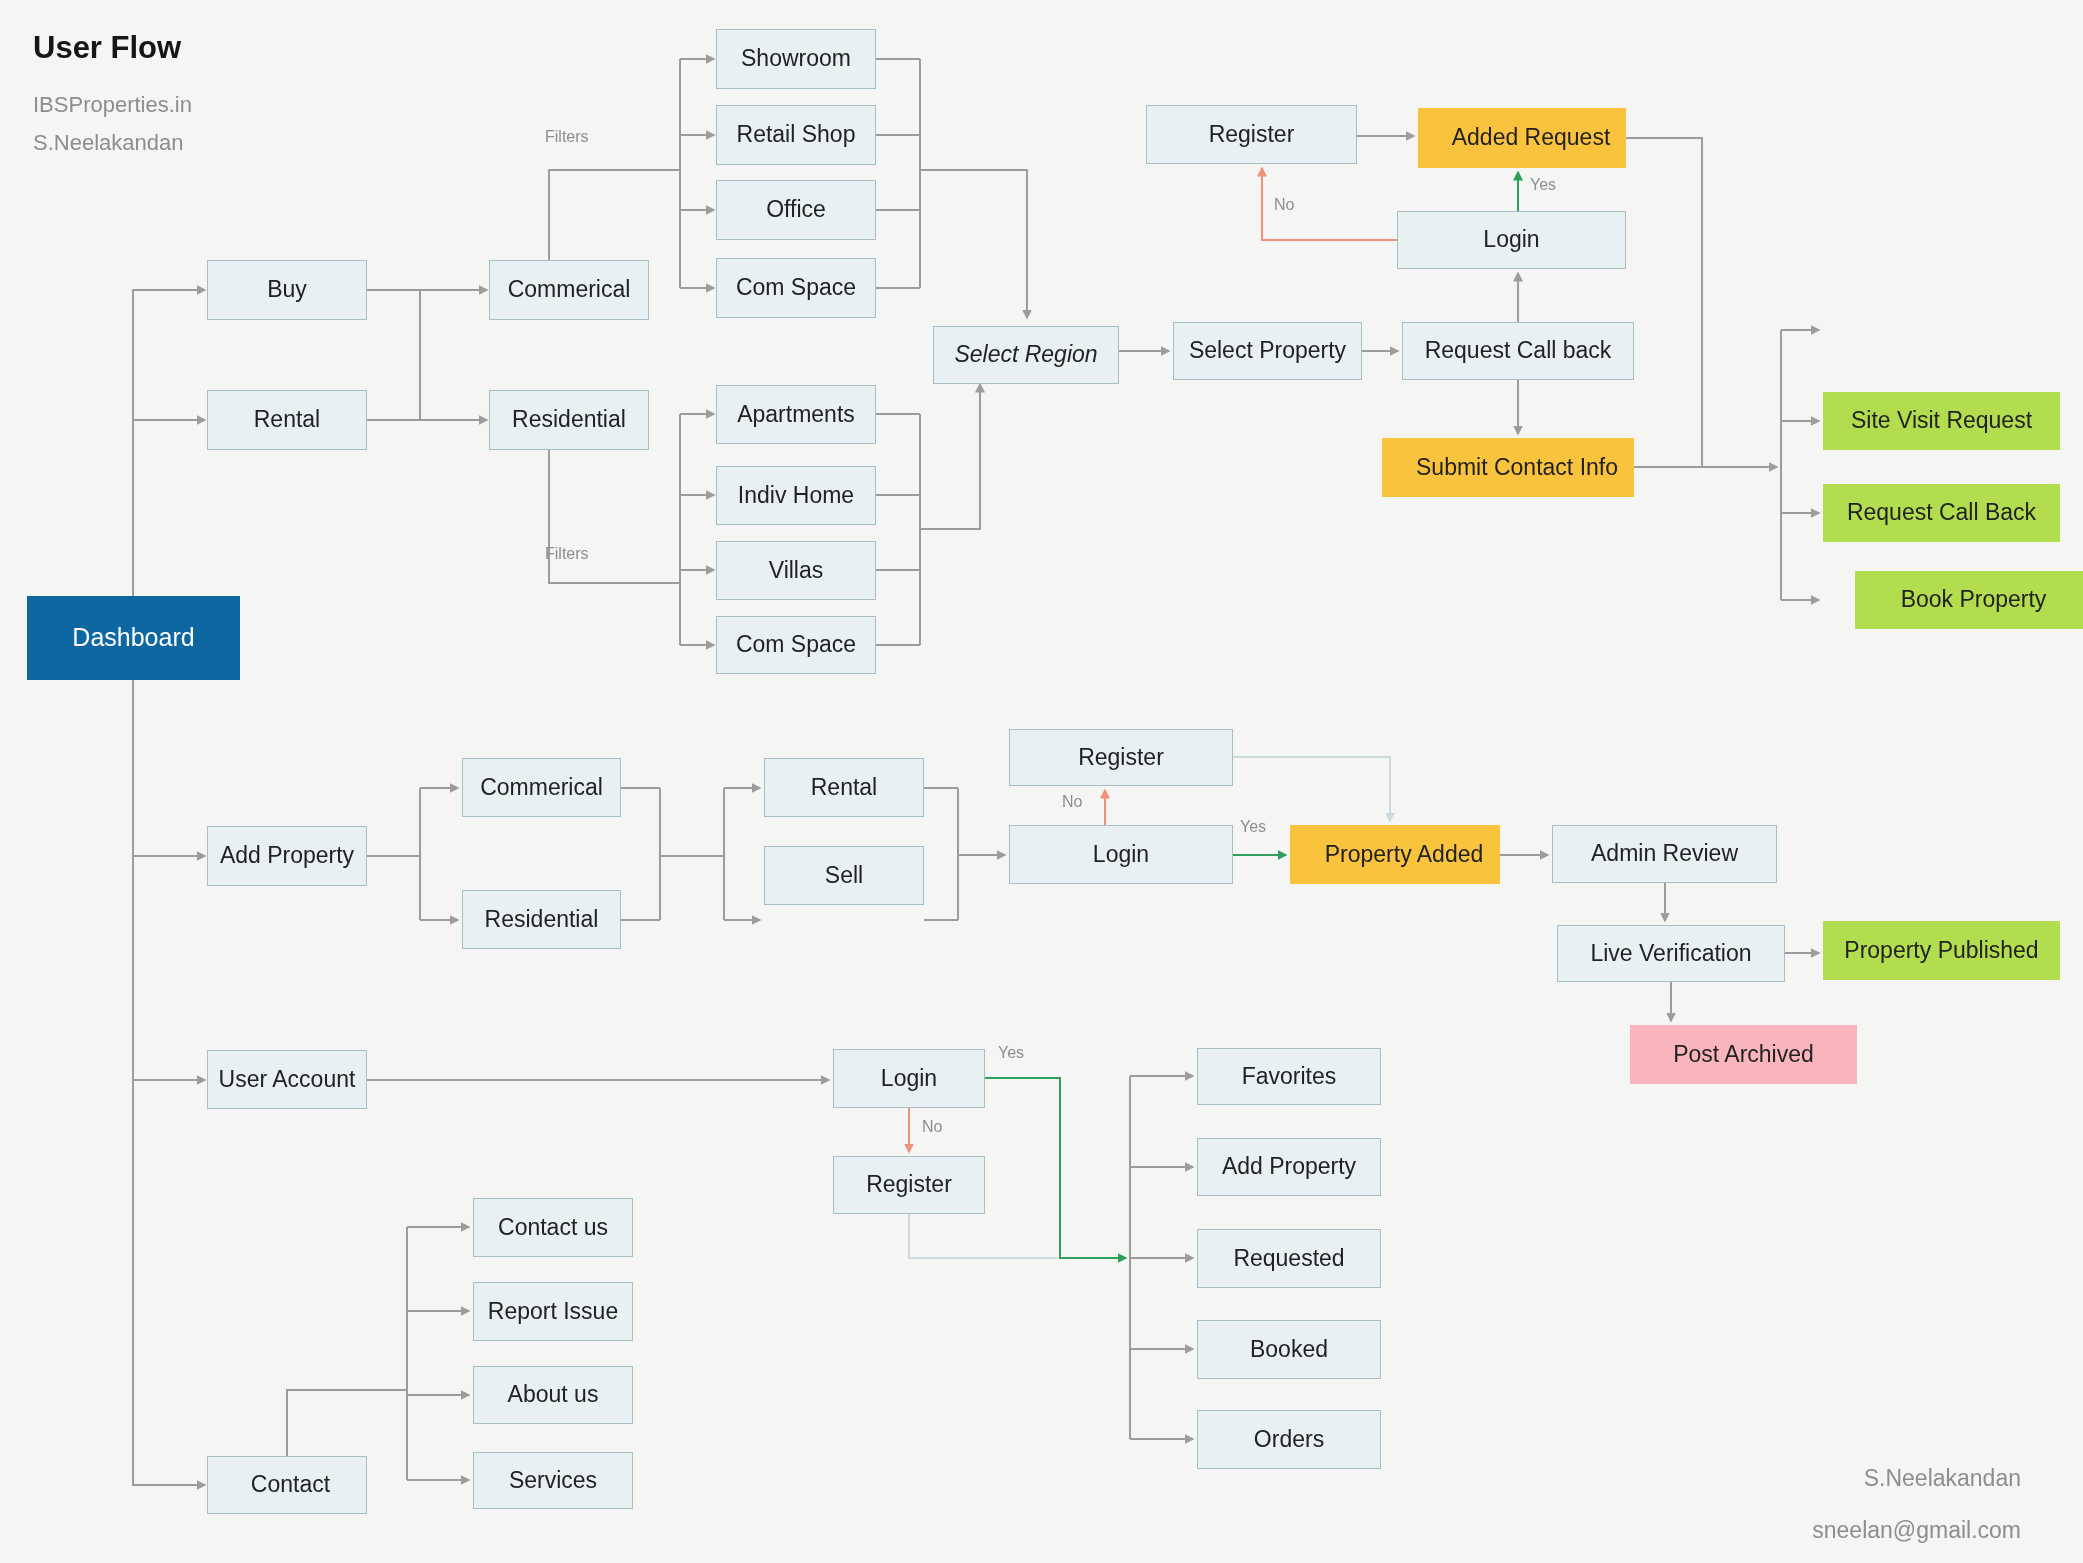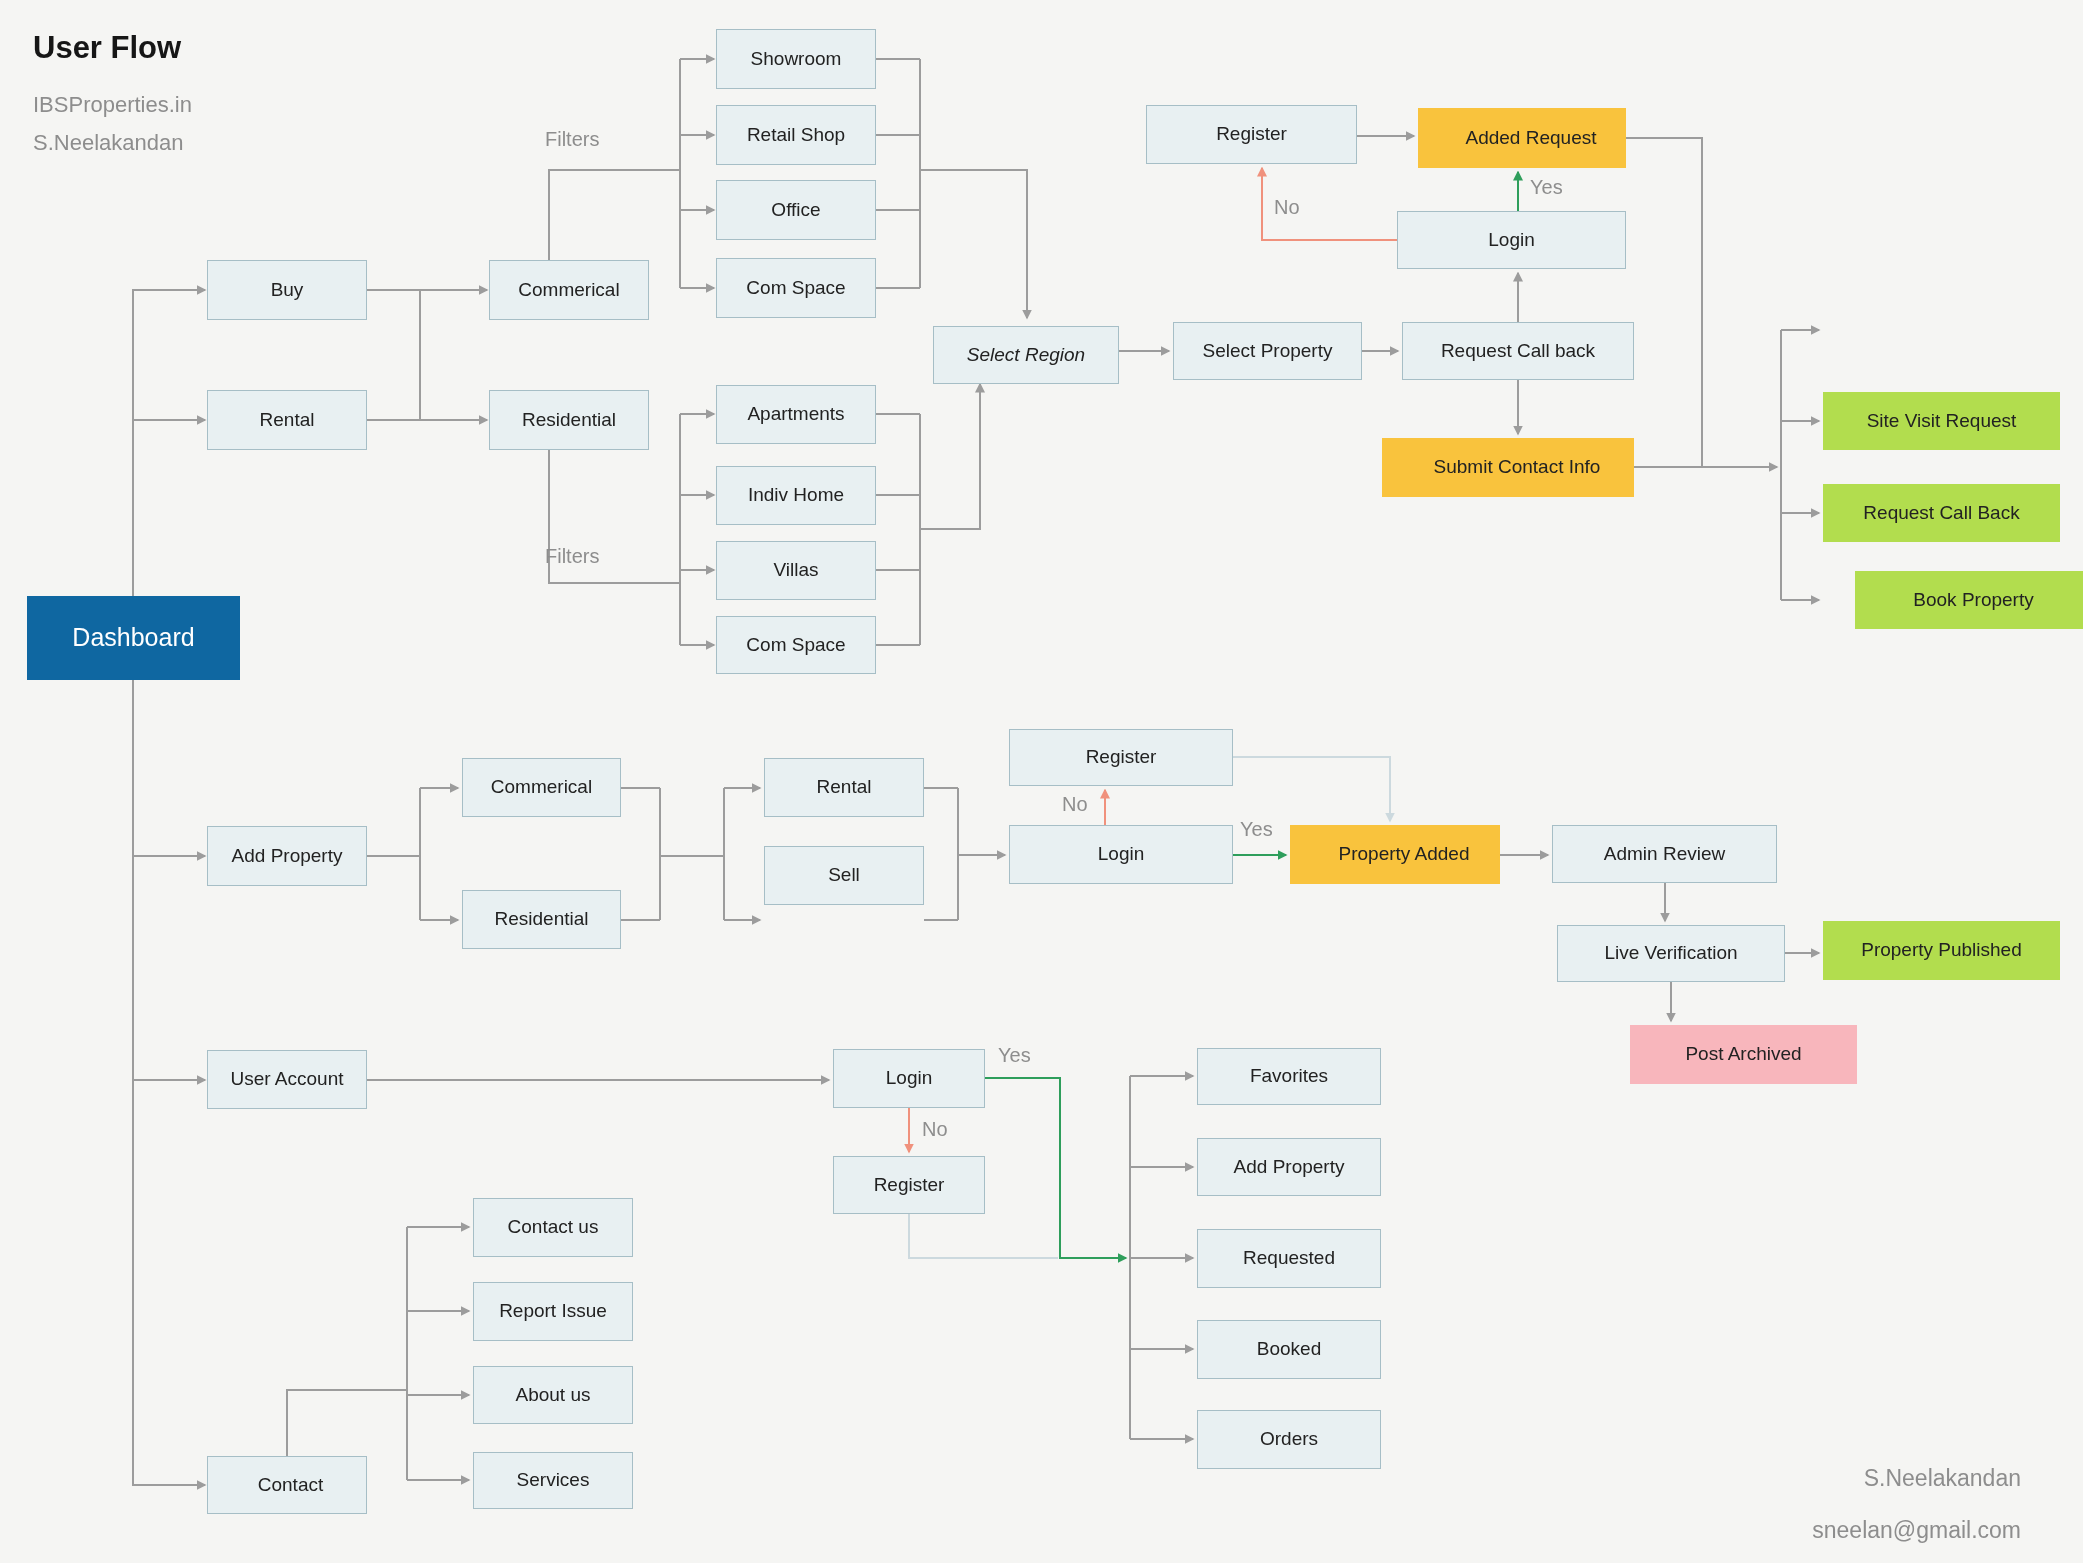--- a/index.html
+++ b/index.html
@@ -9,28 +9,28 @@
     --orange-fill:#f9c33d; --green-fill:#b2dd4e; --pink-fill:#f8b6bc;
     --edge-gray:#9c9c9c; --edge-green:#2e9e5b; --edge-salmon:#f0917c; --edge-light:#ccd9de;
     --label-text:#8d8d8d; --text:#222222;
   }
   html,body { background:var(--background); font-family:"Liberation Sans", sans-serif; }
   body { width:2083px; height:1563px; overflow:hidden; }
   #canvas { position:relative; width:2083px; height:1563px; }
   #edges { position:absolute; left:0; top:0; z-index:1; }
   .node{
     position:absolute; z-index:2; display:flex; align-items:center; justify-content:center;
-    font-size:19px; color:var(--text); text-align:center; line-height:1.1; padding:2px;
+    font-size:23px; color:var(--text); text-align:center; line-height:1.1; padding:2px;
   }
   .node.default { background:var(--node-fill); border:1.6px solid var(--node-border); }
   .node.dashboard { background:var(--dashboard-fill); color:var(--dashboard-text); font-size:25px; }
   .node.orange { background:var(--orange-fill);padding-left:20px; }
   .node.green  { background:var(--green-fill); }
   .node.pink   { background:var(--pink-fill); }
-  .edge-label { position:absolute; z-index:3; font-size:20px; color:var(--label-text); white-space:nowrap;text-align:right; }
+  .edge-label { position:absolute; z-index:3; font-size:16px; color:var(--label-text); white-space:nowrap;text-align:right; }
   .title-block { position:absolute; left:33px; top:30px; z-index:3; }
   .title-block h1 { font-size:31px; font-weight:bold; color:#161616; margin-bottom:20px; }
   .title-block .sub { font-size:22px; color:var(--label-text); line-height:38px; }
   .footer-block { position:absolute; right:62px; top:1452px; z-index:3; text-align:right; }
   .footer-block .line { font-size:23px; color:var(--label-text); line-height:52px; }
 </style>
 </head>
 <body>
 
 <div id="canvas">

